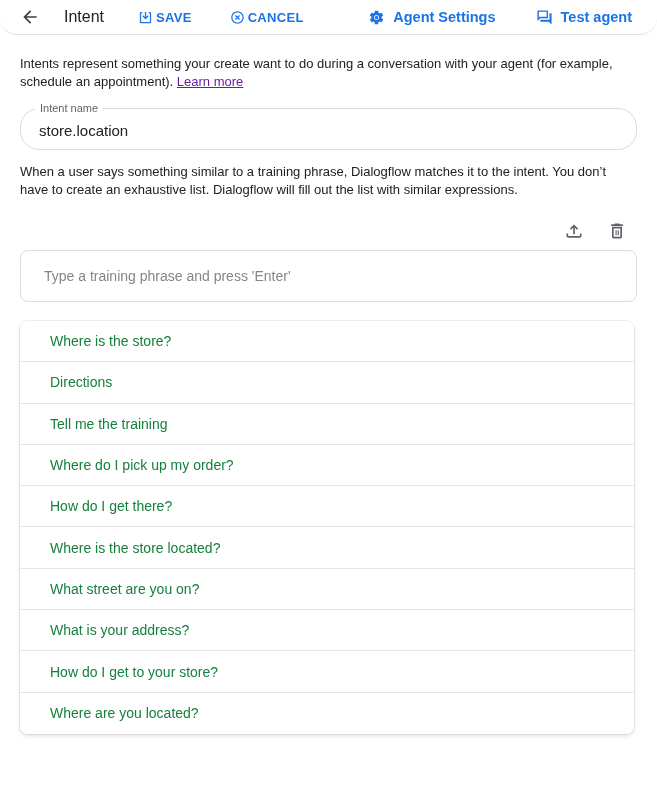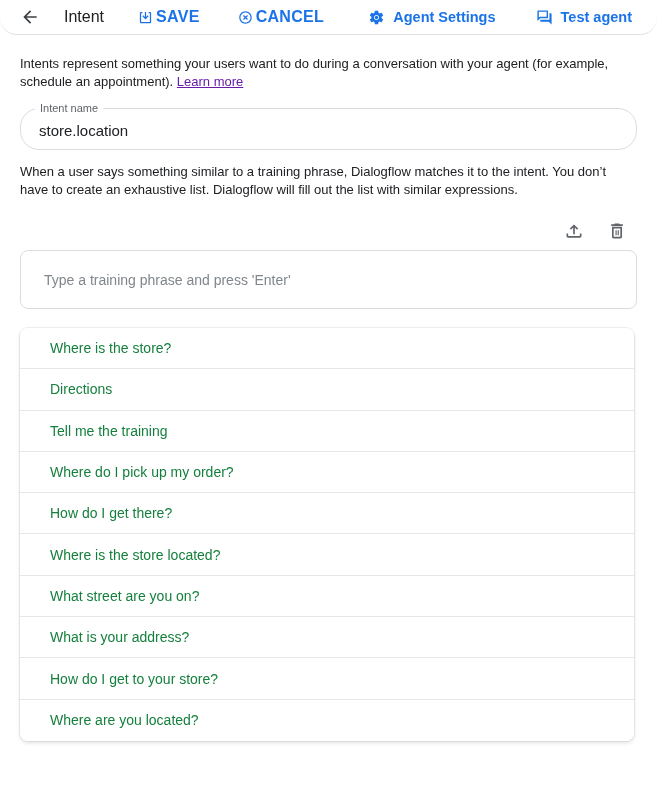--- a/index.html
+++ b/index.html
@@ -26,21 +26,21 @@
     display: inline-flex; align-items: center; justify-content: center;
     color: #3c4043; padding: 0;
   }
   .app-bar .back { margin-right: 24px; }
   .app-bar .title { font-size: 16px; color: #202124; font-weight: 400; }
   .bar-btn {
     background: none; border: none; cursor: pointer;
     display: inline-flex; align-items: center; gap: 3px;
     color: #1a73e8; font-family: inherit;
   }
-  .bar-btn.small { font-size: 16px; font-weight: 700; letter-spacing: .3px; }
+  .bar-btn.small { font-size: 13px; font-weight: 700; letter-spacing: .3px; }
   .bar-btn.large { font-size: 14.5px; font-weight: 600; gap: 8px; }
   .btn-save   { margin-left: 34px; }
   .btn-cancel { margin-left: 38px; }
   .btn-settings { margin-left: auto; }
   .btn-test   { margin-left: 40px; }
   .bar-btn svg { flex: 0 0 auto; }
 
   
   .main { padding: 0 20px; }
   .intro {
@@ -102,21 +102,21 @@
     align-items: center;
     gap: 23px;
     padding-right: 10px;
     color: #5f6368;
   }
   .phrase-actions .icon-btn { color: #5f6368; }
 
   
   .phrase-input {
     margin-top: 9px;
-    width: 617px; height: 59px;
+    width: 617px; height: 52px;
     border: 1px solid #dadce0;
     border-radius: 8px;
     padding: 0 16px 0 23px;
     font-family: inherit;
     font-size: 14px;
     color: #202124;
     outline: none;
   }
   .phrase-input::placeholder { color: #80868b; opacity: 1; }
 
@@ -190,21 +190,21 @@
           <path d="M15 4v7H5.17L4 12.17V4h11m1-2H3c-.55 0-1 .45-1 1v14l4-4h10c.55 0 1-.45 1-1V3c0-.55-.45-1-1-1zm5 4h-2v9H6v2c0 .55.45 1 1 1h11l4 4V7c0-.55-.45-1-1-1z"></path>
         </svg>
     </span>
     <span>Test agent</span>
   </button>
 </header>
 
 <main class="main">
 
   <p class="intro">
-    <span>Intents represent something your users want to do during a conversation with your agent (for example, schedule an appointment).</span>
+    <span>Intents represent something your create want to do during a conversation with your agent (for example, schedule an appointment).</span>
     <a>Learn more</a>
   </p>
 
   <div class="intent-field">
     <span class="floating-label">Intent name</span>
     <input type="text" value="store.location" style="">
   </div>
 
 
   <p class="section-desc">When a user says something similar to a training phrase, Dialogflow matches it to the intent. You don’t have to create an exhaustive list. Dialogflow will fill out the list with similar expressions.</p>

